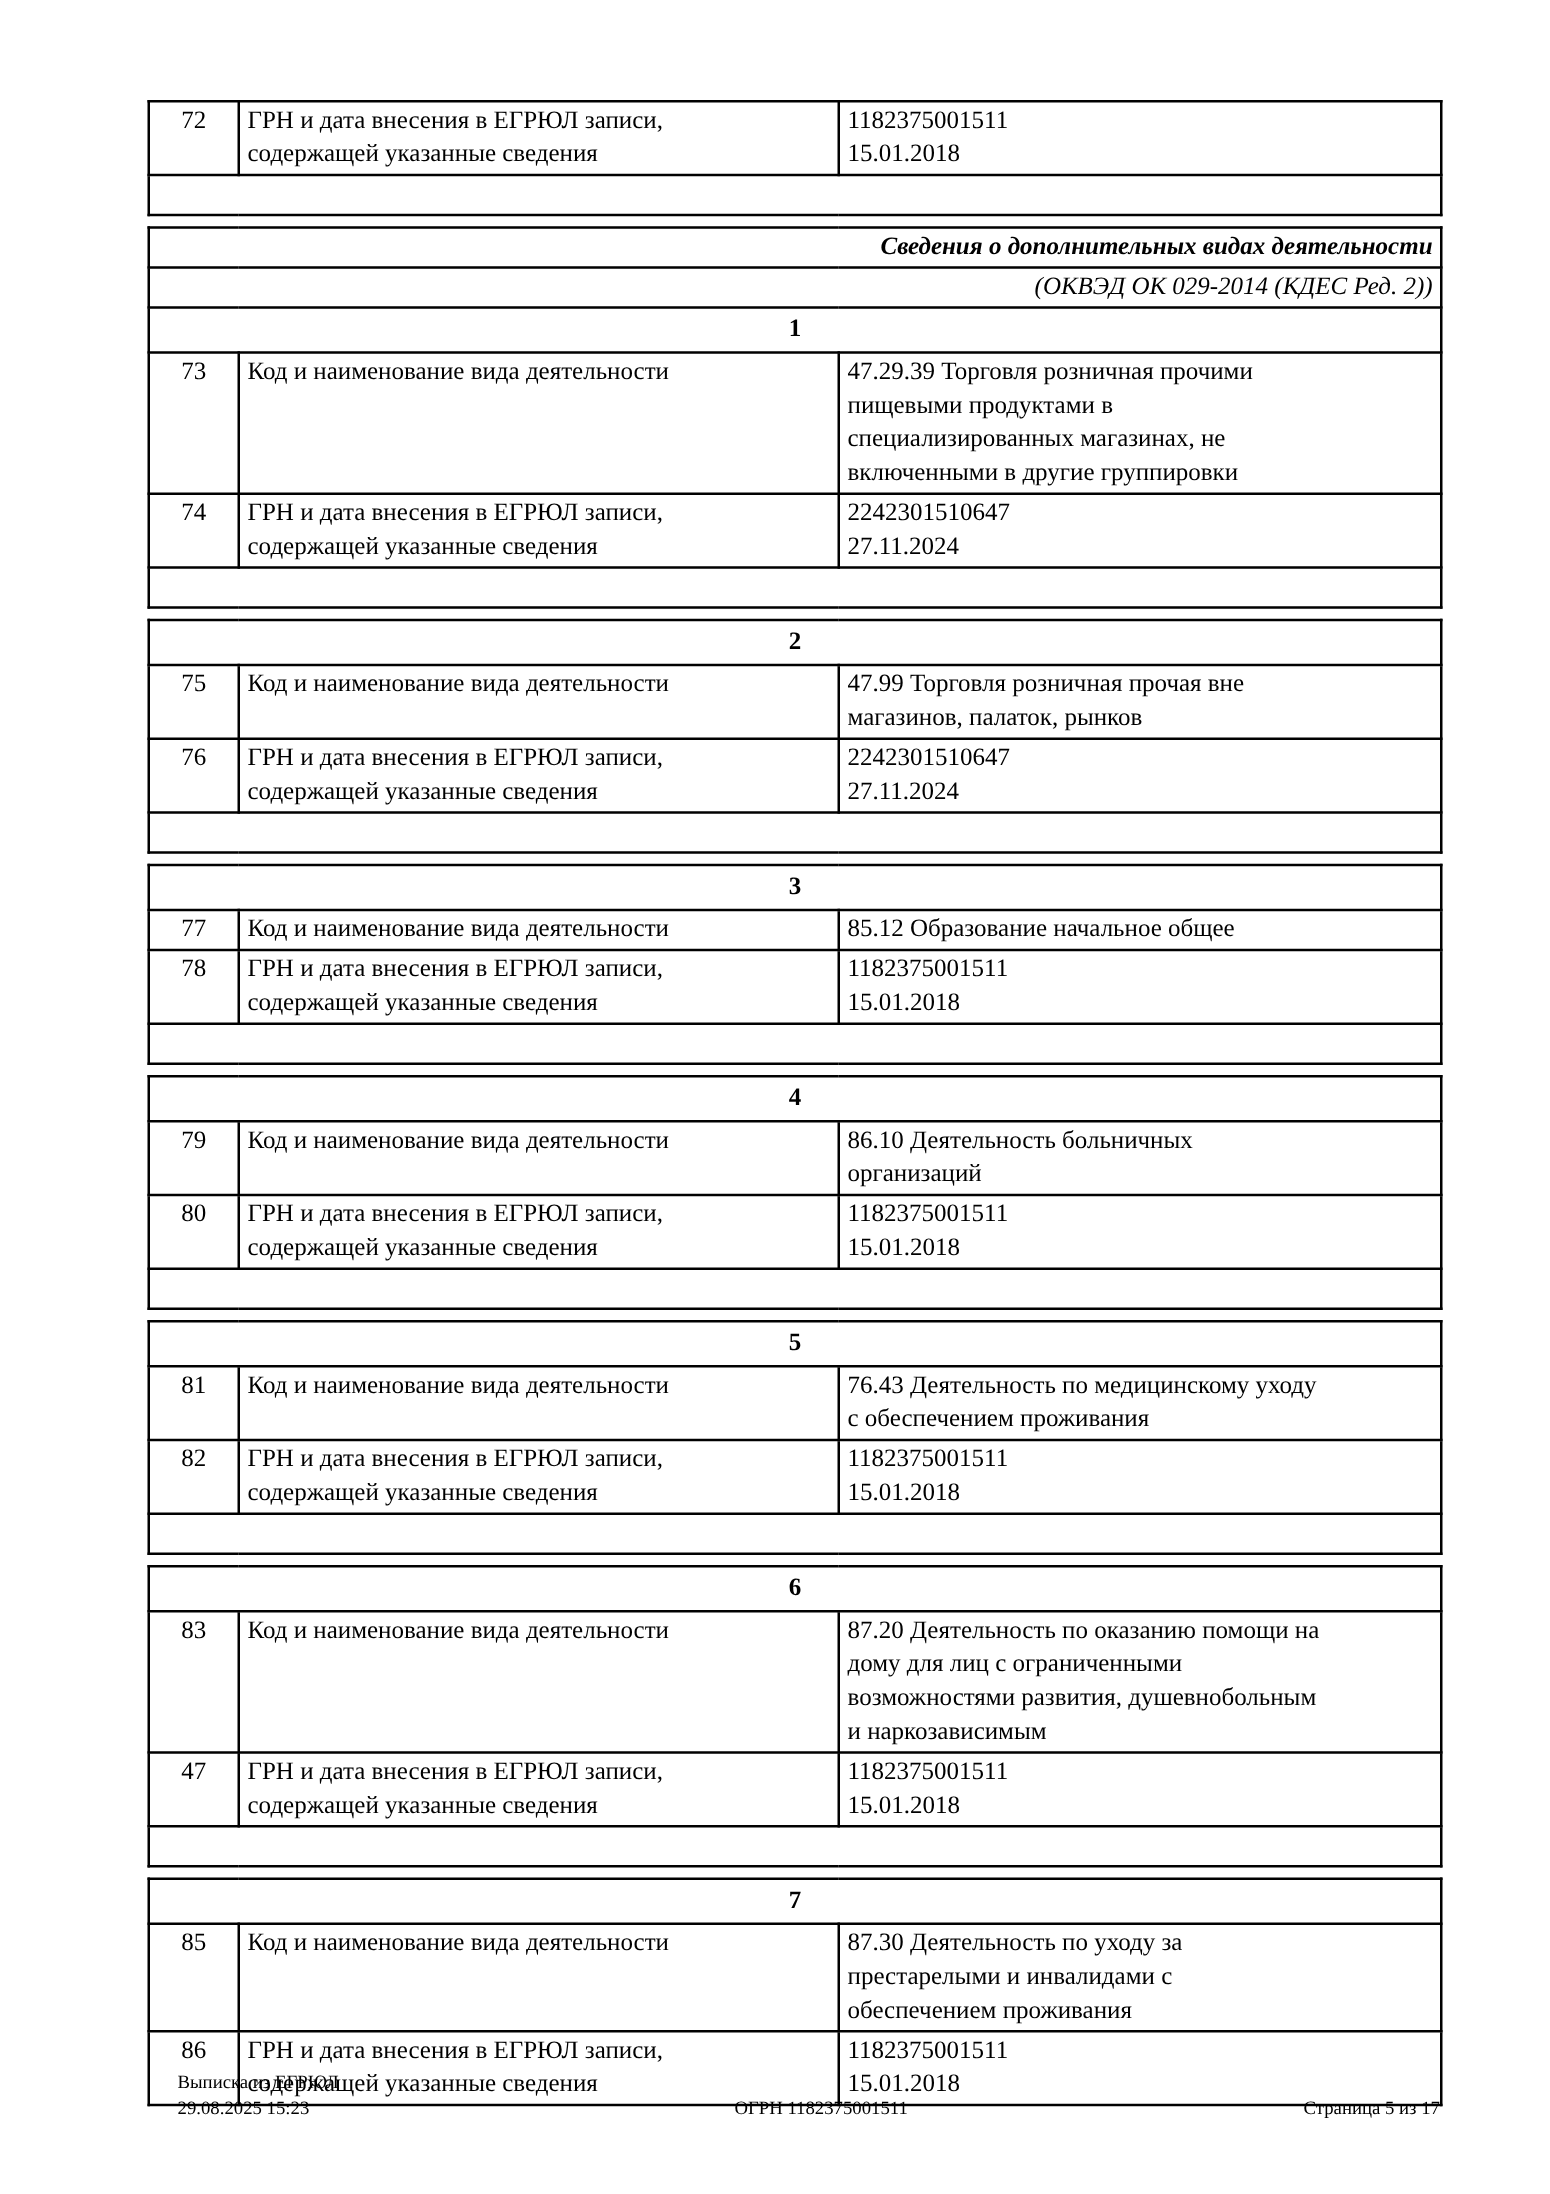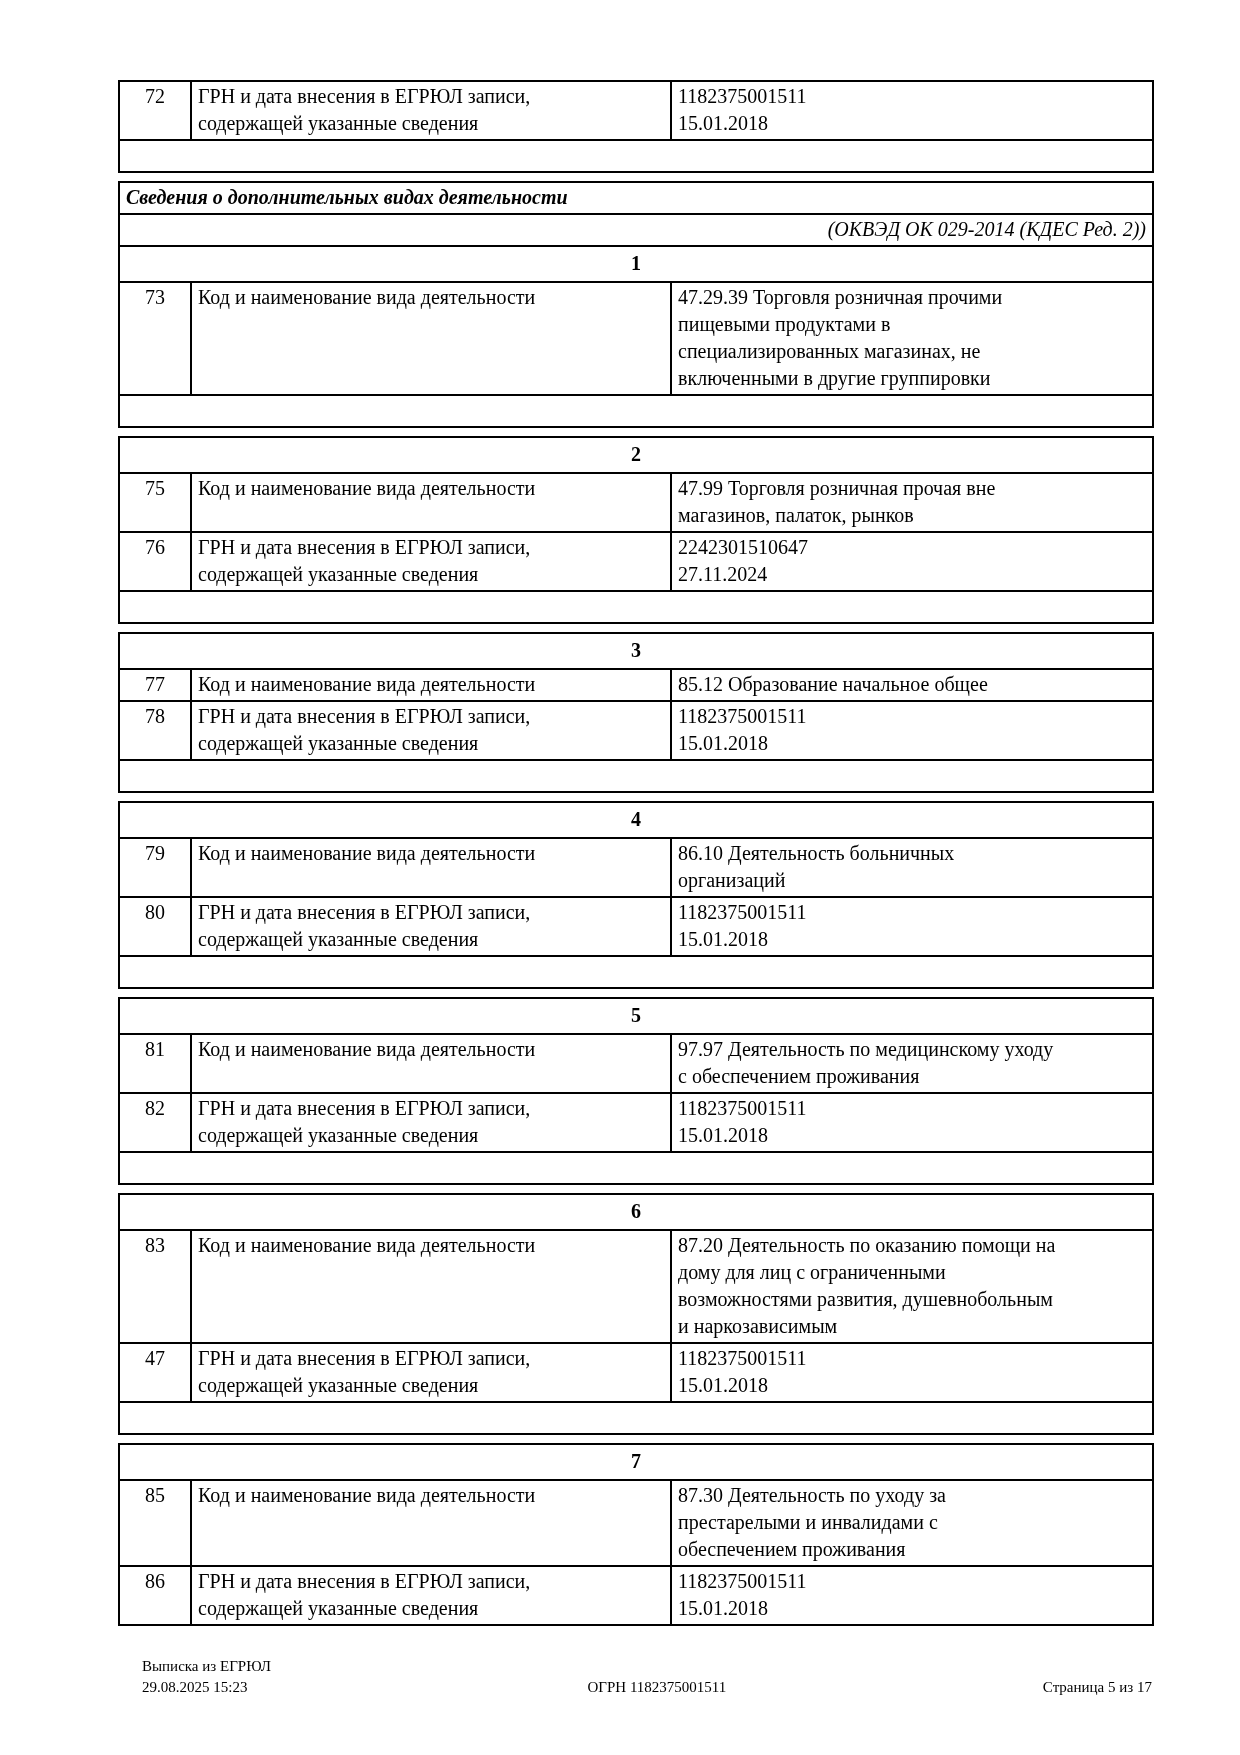--- a/index.html
+++ b/index.html
@@ -36,21 +36,21 @@
     overflow: hidden;
   }
   td.c-num {
     text-align: center;
     padding-left: 2px;
     padding-right: 2px;
   }
   tr.sec-title td {
     font-weight: bold;
     font-style: italic;
-    text-align: left;
+    text-align: right;
     white-space: normal;
   }
   tr.sec-sub td {
     font-style: italic;
     text-align: right;
     white-space: normal;
   }
   tr.sec-num td {
     font-weight: bold;
     text-align: center;
@@ -118,20 +118,27 @@
       <td colspan="3">1</td>
     </tr>
     <tr>
       <td class="c-num">73</td>
       <td class="c-label">Код и наименование вида деятельности</td>
       <td class="c-value">47.29.39 Торговля розничная прочими
 пищевыми продуктами в
 специализированных магазинах, не
 включенными в другие группировки</td>
     </tr>
+    <tr>
+      <td class="c-num">74</td>
+      <td class="c-label">ГРН и дата внесения в ЕГРЮЛ записи,
+содержащей указанные сведения</td>
+      <td class="c-value">2242301510647
+27.11.2024</td>
+    </tr>
     <tr class="spacer">
           <td colspan="3"></td>
         </tr>
   </tbody>
     </table>
 
   <table class="tbl">
     <colgroup>
         <col style="width:72px">
         <col style="width:480px">
@@ -223,21 +230,21 @@
         <col style="width:480px">
         <col style="width:482px">
       </colgroup>
     <tbody>
         <tr class="sec-num">
       <td colspan="3">5</td>
     </tr>
     <tr>
       <td class="c-num">81</td>
       <td class="c-label">Код и наименование вида деятельности</td>
-      <td class="c-value">97.97 Деятельность по медицинскому уходу
+      <td class="c-value">76.43 Деятельность по медицинскому уходу
 с обеспечением проживания</td>
     </tr>
     <tr>
       <td class="c-num">82</td>
       <td class="c-label">ГРН и дата внесения в ЕГРЮЛ записи,
 содержащей указанные сведения</td>
       <td class="c-value">1182375001511
 15.01.2018</td>
     </tr>
     <tr class="spacer">

